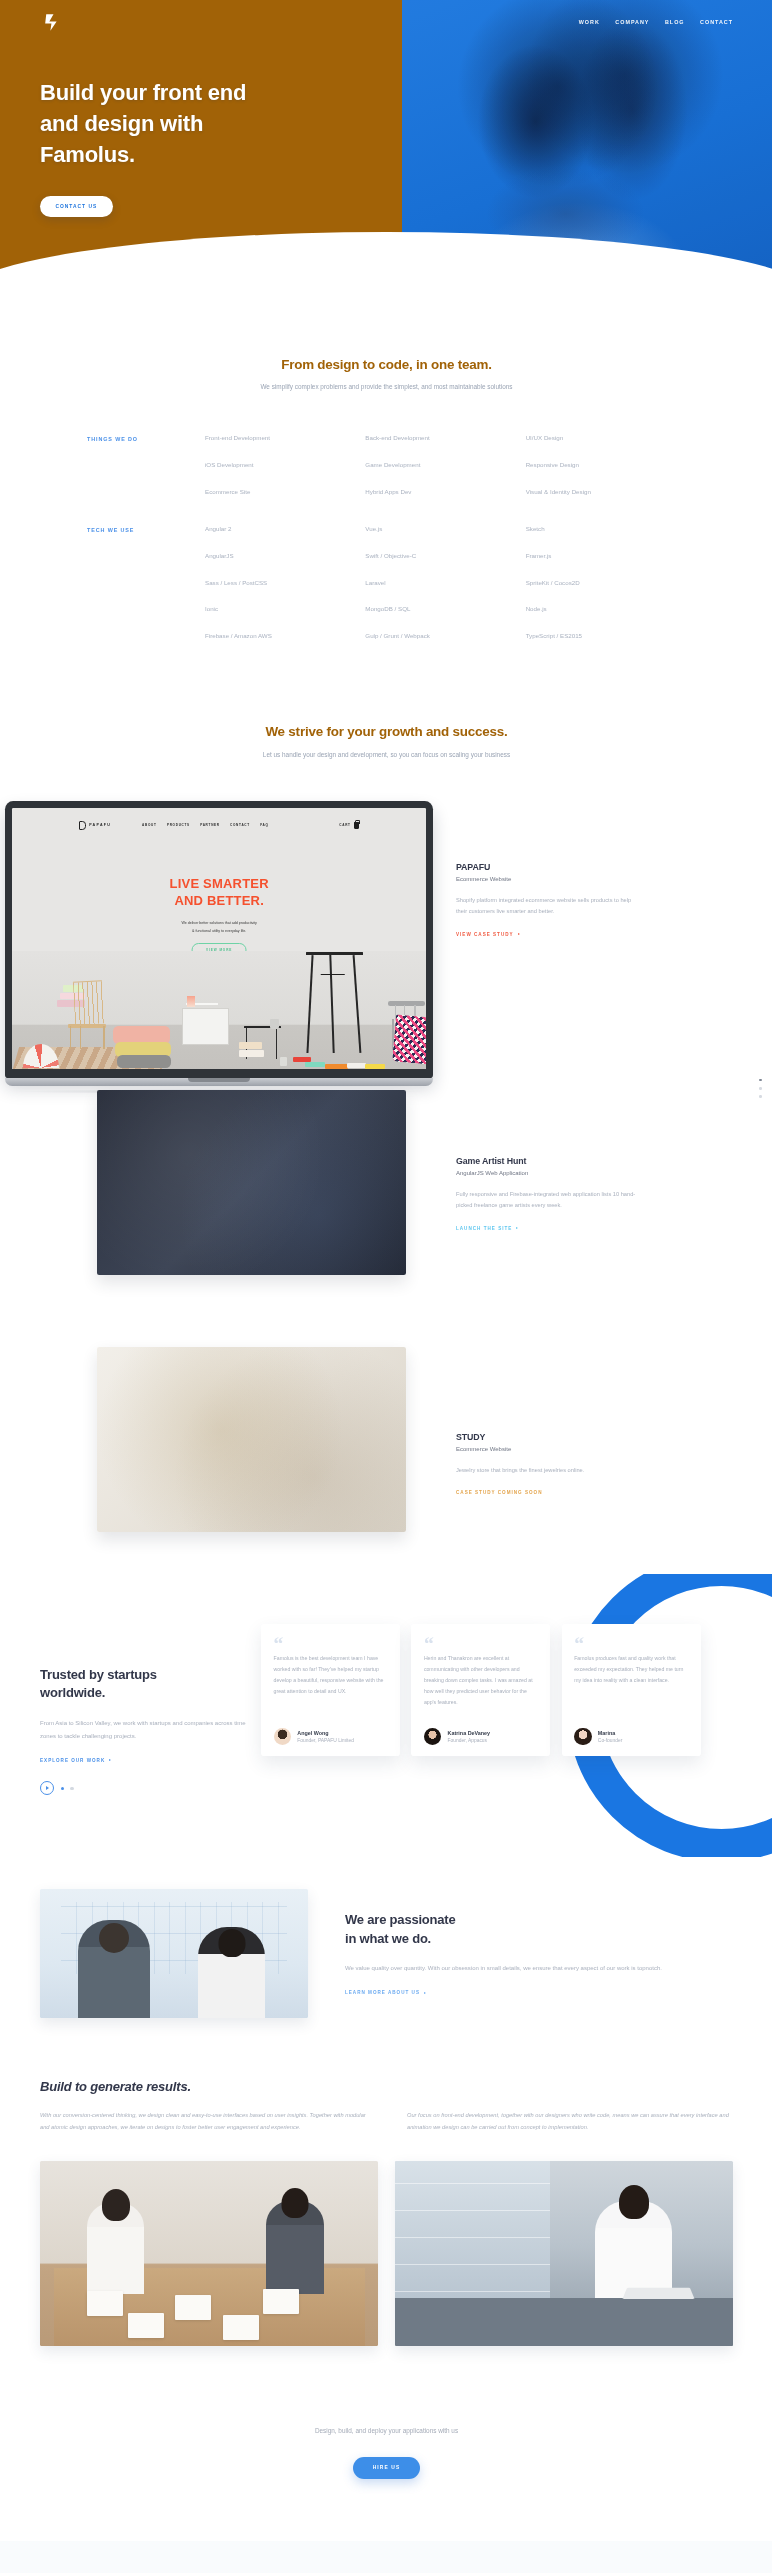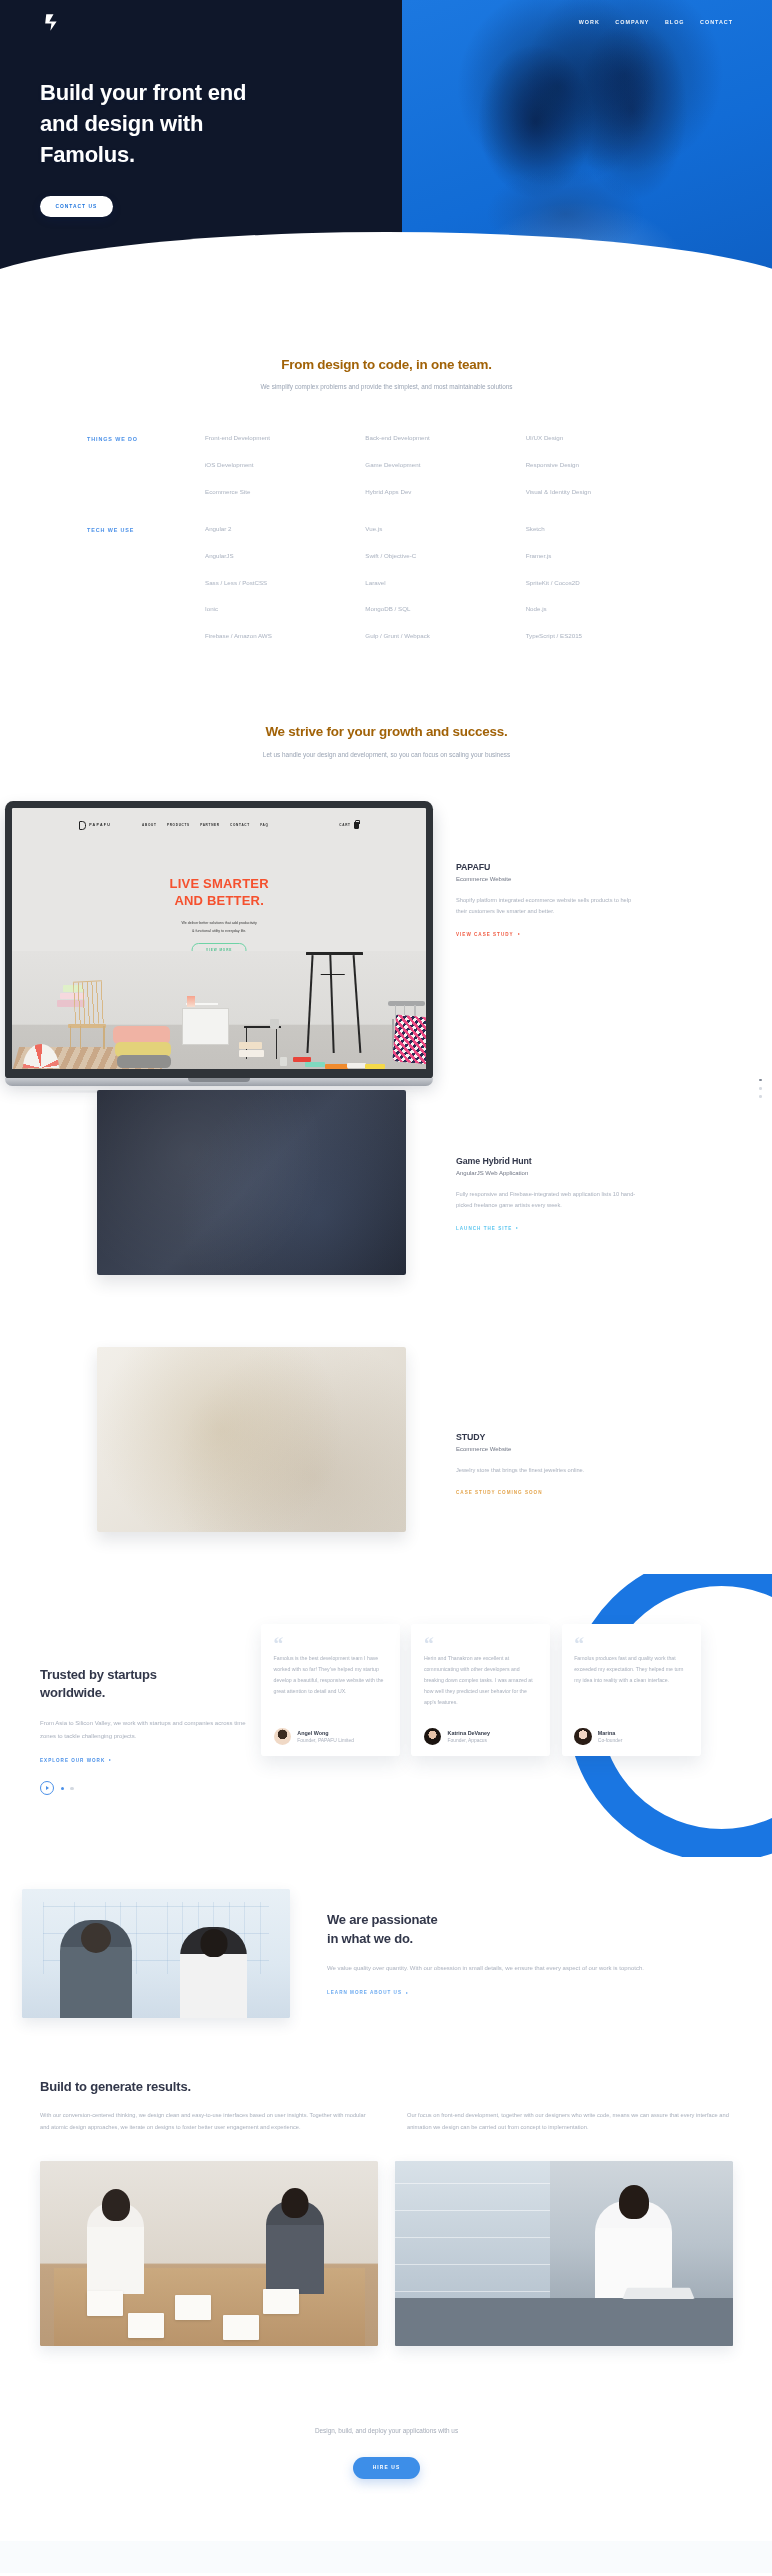--- a/index.html
+++ b/index.html
@@ -9,21 +9,21 @@
     background:#ffffff;
     color:#3c4858;
     -webkit-font-smoothing:antialiased;
   }
   .page{position:relative;width:773px;overflow:hidden;}
 
   
   .hero{
     position:relative;
     width:773px;height:289px;
-    background:#0f172a;
+    background:#a16207;
     overflow:hidden;
   }
   .hero-bottom-mask{
     position:absolute;left:-6%;bottom:-77px;width:112%;height:134px;
     background:#ffffff;border-radius:50%;
   }
   .hero-photo{
     position:absolute;right:0;top:0;width:371px;height:289px;
     background:
       radial-gradient(ellipse 93px 124px at 36% 42%, rgba(10,40,90,.85), rgba(10,40,90,0) 62%),
@@ -221,21 +221,21 @@
   .carousel-ctrl{display:flex;align-items:center;gap:6.7px;padding:17.5px 0 0 40px;position:relative;z-index:3;}
   .play-btn{
     width:14px;height:14px;border-radius:50%;border:0.8px solid #4a90e8;background:#fff;
     display:flex;align-items:center;justify-content:center;cursor:pointer;
   }
   .play-tri{width:0;height:0;border-left:3.6px solid #4a90e8;border-top:2.6px solid transparent;border-bottom:2.6px solid transparent;margin-left:1px;}
   .cdot{width:3.1px;height:3.1px;border-radius:50%;background:#d3d9e1;cursor:pointer;}
   .cdot.on{background:#4a90e8;}
 
   
-  .passion{display:flex;padding:32px 22px 0;align-items:center;gap:37px;justify-content:flex-end;}
+  .passion{display:flex;padding:32px 40px 0;align-items:center;gap:37px;justify-content:flex-end;}
   .passion-img{
     width:268px;height:129px;flex:none;border-radius:1.5px;position:relative;overflow:hidden;
     background:linear-gradient(180deg,#e8f0f6 0%,#dde8f1 58%,#cfdce8 100%);
     box-shadow:0 5.2px 13.4px rgba(40,60,90,.10);
   }
   .pi-board{position:absolute;left:8%;top:10%;width:84%;height:56%;
     background:
       repeating-linear-gradient(0deg,rgba(120,160,200,.22) 0 0.5px,transparent 0.5px 13.4px),
       repeating-linear-gradient(90deg,rgba(120,160,200,.18) 0 0.5px,transparent 0.5px 15.5px);}
   .pi-p1{position:absolute;left:14%;bottom:0;width:72px;height:98px;border-radius:31px 31px 0 0;
@@ -243,21 +243,21 @@
   .pi-p1:after{content:"";position:absolute;left:50%;top:3.1px;transform:translateX(-50%);width:30px;height:30px;border-radius:50%;background:#3c3530;}
   .pi-p2{position:absolute;right:16%;bottom:0;width:67px;height:91px;border-radius:29px 29px 0 0;
     background:linear-gradient(180deg,#2b2b2e 0 30%, #f2f2f2 30% 100%);}
   .pi-p2:after{content:"";position:absolute;left:50%;top:2.1px;transform:translateX(-50%);width:27px;height:28px;border-radius:50% 50% 44% 44%;background:#1f1a17;}
   .passion-text{flex:1;}
   .passion-title{font-size:13px;line-height:1.42;font-weight:700;color:#32374a;letter-spacing:-0.2px;}
   .passion-desc{margin-top:14.4px;font-size:6px;line-height:2.1;color:#a9b0bd;}
   .passion-link{margin-top:15.5px;display:inline-flex;align-items:center;gap:4.1px;font-size:4.6px;letter-spacing:1px;font-weight:700;text-transform:uppercase;color:#6aa9f0;text-decoration:none;}
 
   
-  .results{padding:61px 40px 0;}
+  .results{padding:61px 40px 0;font-style:italic;}
   .results-title{font-size:13px;font-weight:700;color:#32374a;letter-spacing:-0.2px;}
   .results-cols{display:flex;gap:41px;margin-top:15.5px;}
   .results-col{flex:1;font-size:5.7px;line-height:2.1;color:#a9b0bd;}
   .results-imgs{display:flex;gap:16.5px;margin-top:27px;}
   .rimg{flex:1;height:185px;border-radius:1.5px;position:relative;overflow:hidden;box-shadow:0 5.2px 13.4px rgba(40,60,90,.10);}
   .rimg1{background:linear-gradient(180deg,#e7e3dd 0%,#ddd6cc 55%,#c3a583 56%,#b99a78 100%);}
   .ri-table{position:absolute;left:4%;bottom:0;width:92%;height:42%;background:linear-gradient(180deg,#caa97f,#b9946b);}
   .ri-paper{position:absolute;background:#fbfaf7;border-radius:1px;box-shadow:0 1px 3.1px rgba(0,0,0,.12);}
   .ri-person{position:absolute;bottom:28%;border-radius:24px 24px 0 0;}
   .rp-a{left:14%;width:57px;height:91px;background:linear-gradient(180deg,#f3f1ee 0 26%, #f7f6f3 26% 100%);}
@@ -482,21 +482,21 @@
         <div class="wi-desc">Shopify platform integrated ecommerce website sells products to help their customers live smarter and better.</div>
         <a class="wi-link" href="#" style="color:#f05b42;">
           <span>VIEW CASE STUDY</span>
           <span class="tri"></span>
         </a>
       </div>
 
       <div class="ph-card ph-gah"></div>
 
       <div class="work-item" style="top:355px;">
-        <div class="wi-title">Game Hybrid Hunt</div>
+        <div class="wi-title">Game Artist Hunt</div>
         <div class="wi-sub">AngularJS Web Application</div>
         <div class="wi-desc">Fully responsive and Firebase-integrated web application lists 10 hand-picked freelance game artists every week.</div>
         <a class="wi-link" href="#" style="color:#5ec6ef;">
           <span>LAUNCH THE SITE</span>
           <span class="tri"></span>
         </a>
       </div>
 
       <div class="ph-card ph-vel"></div>
 

